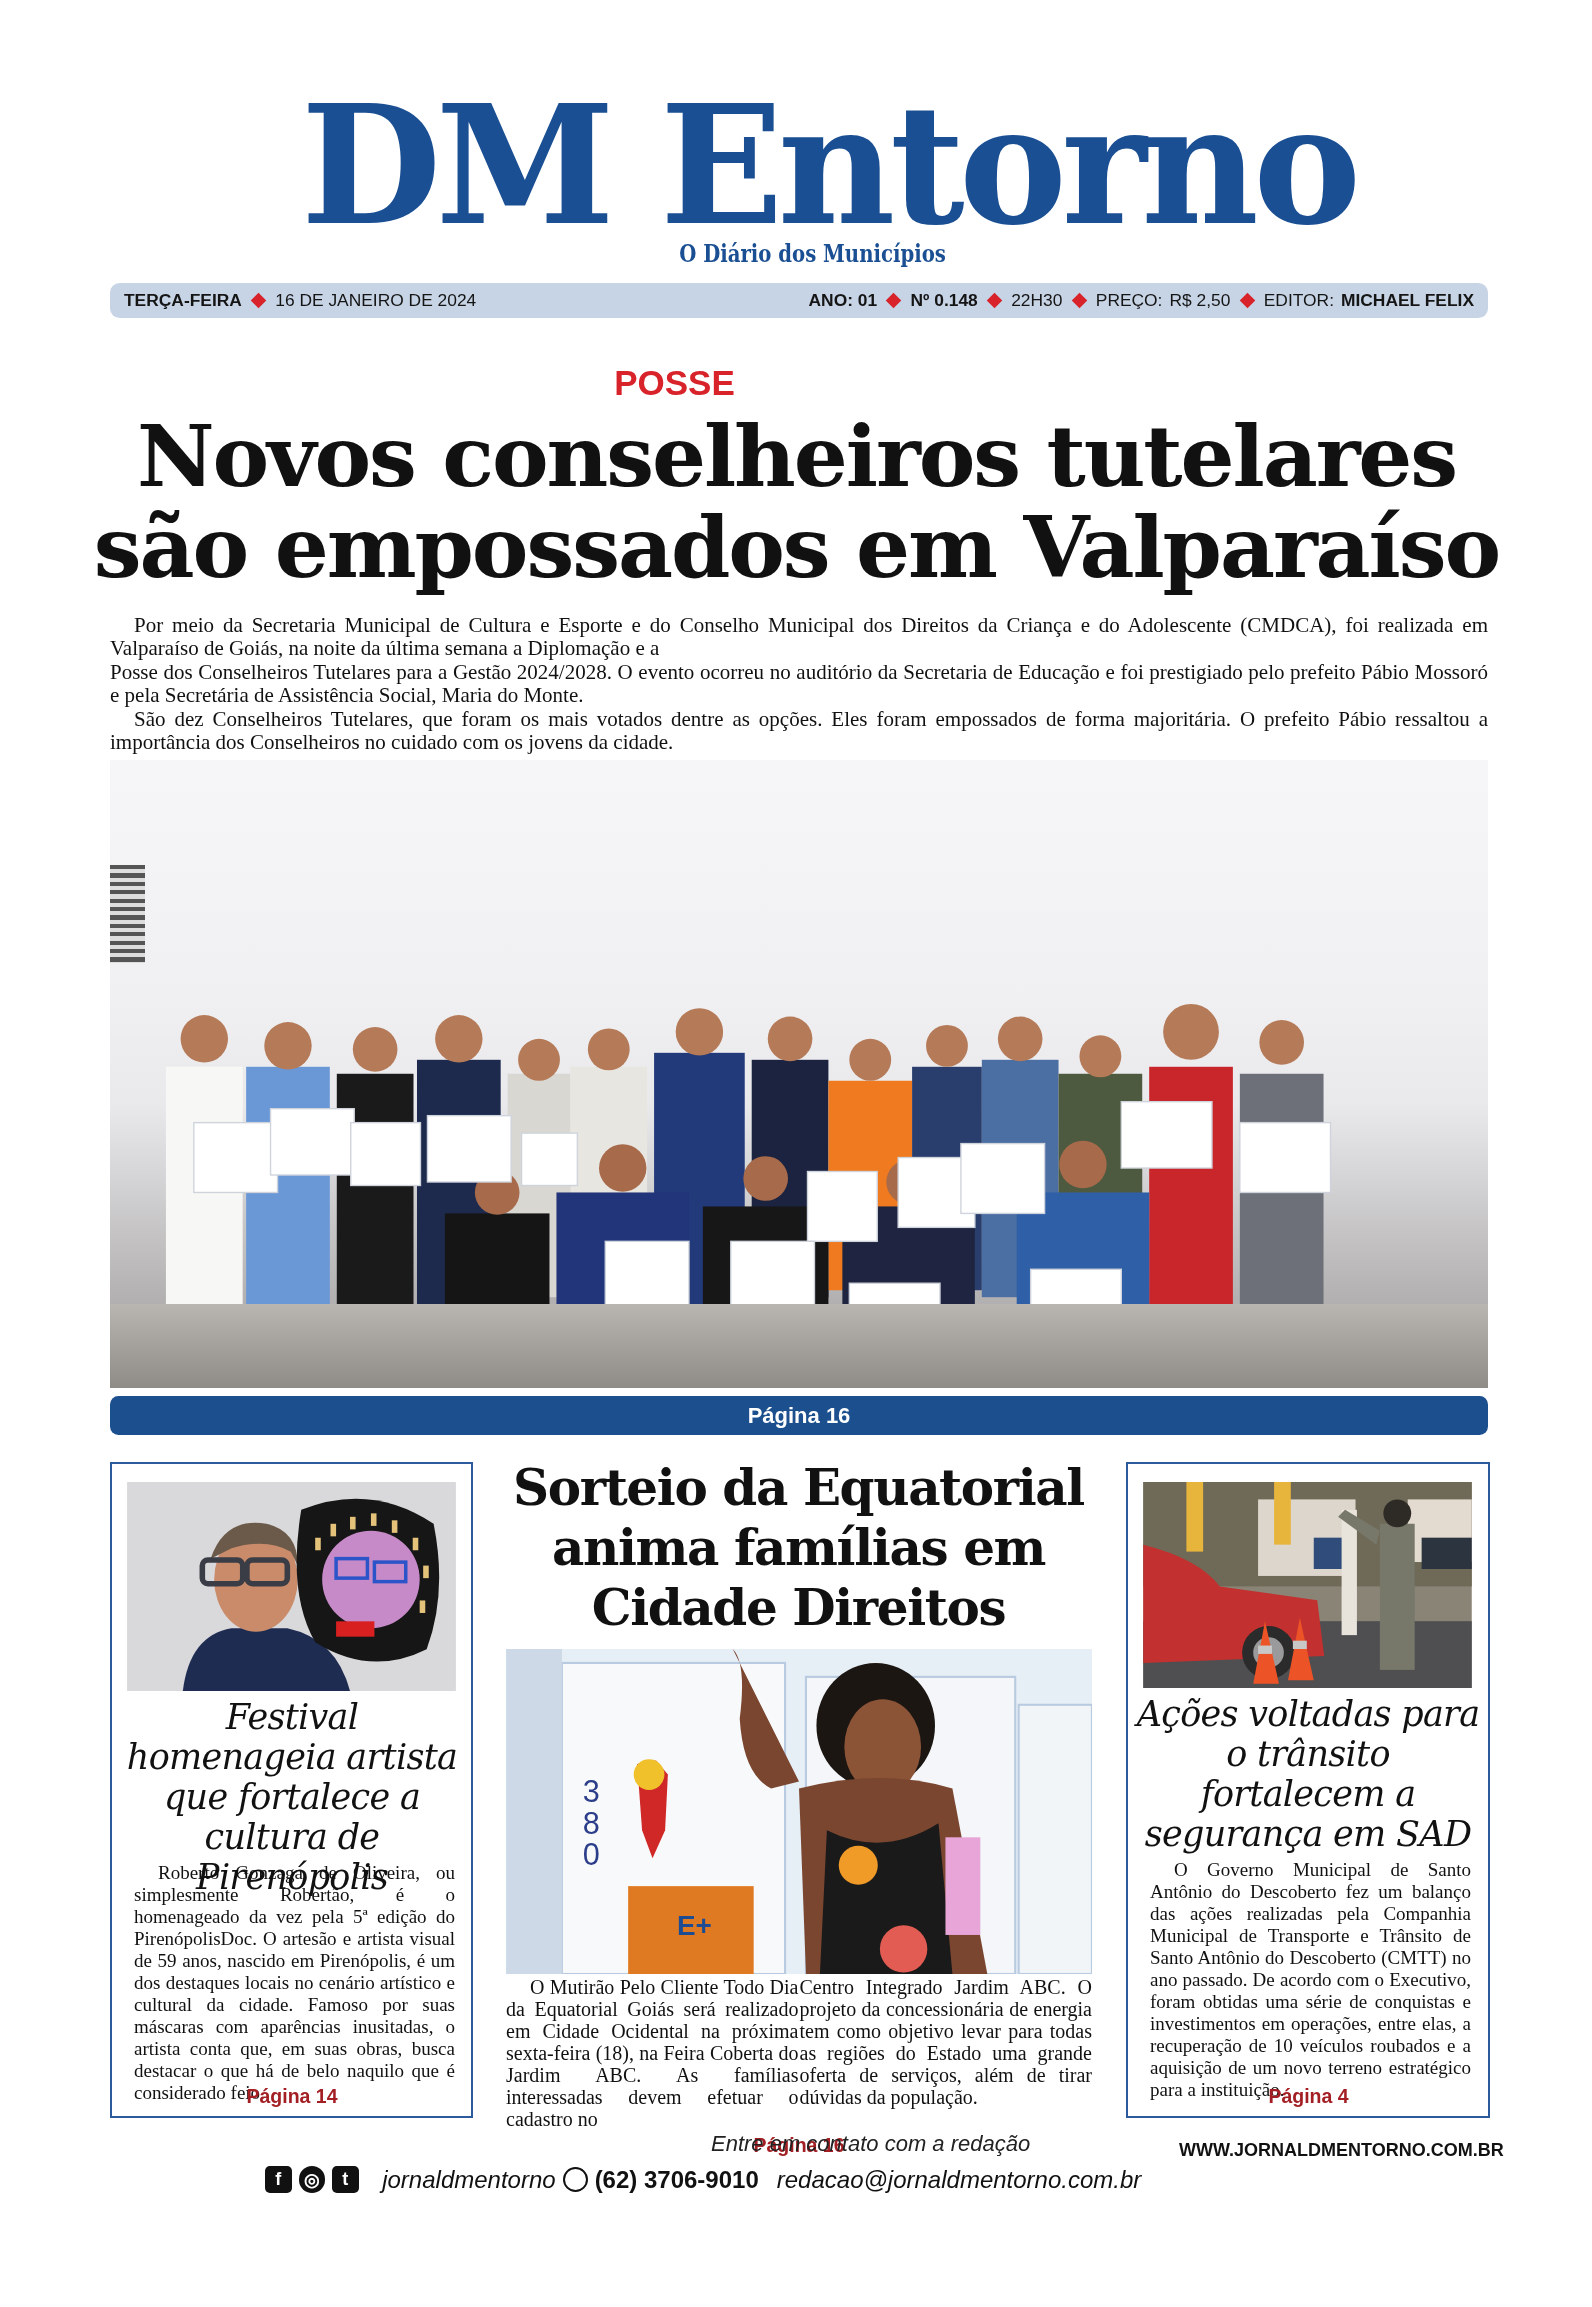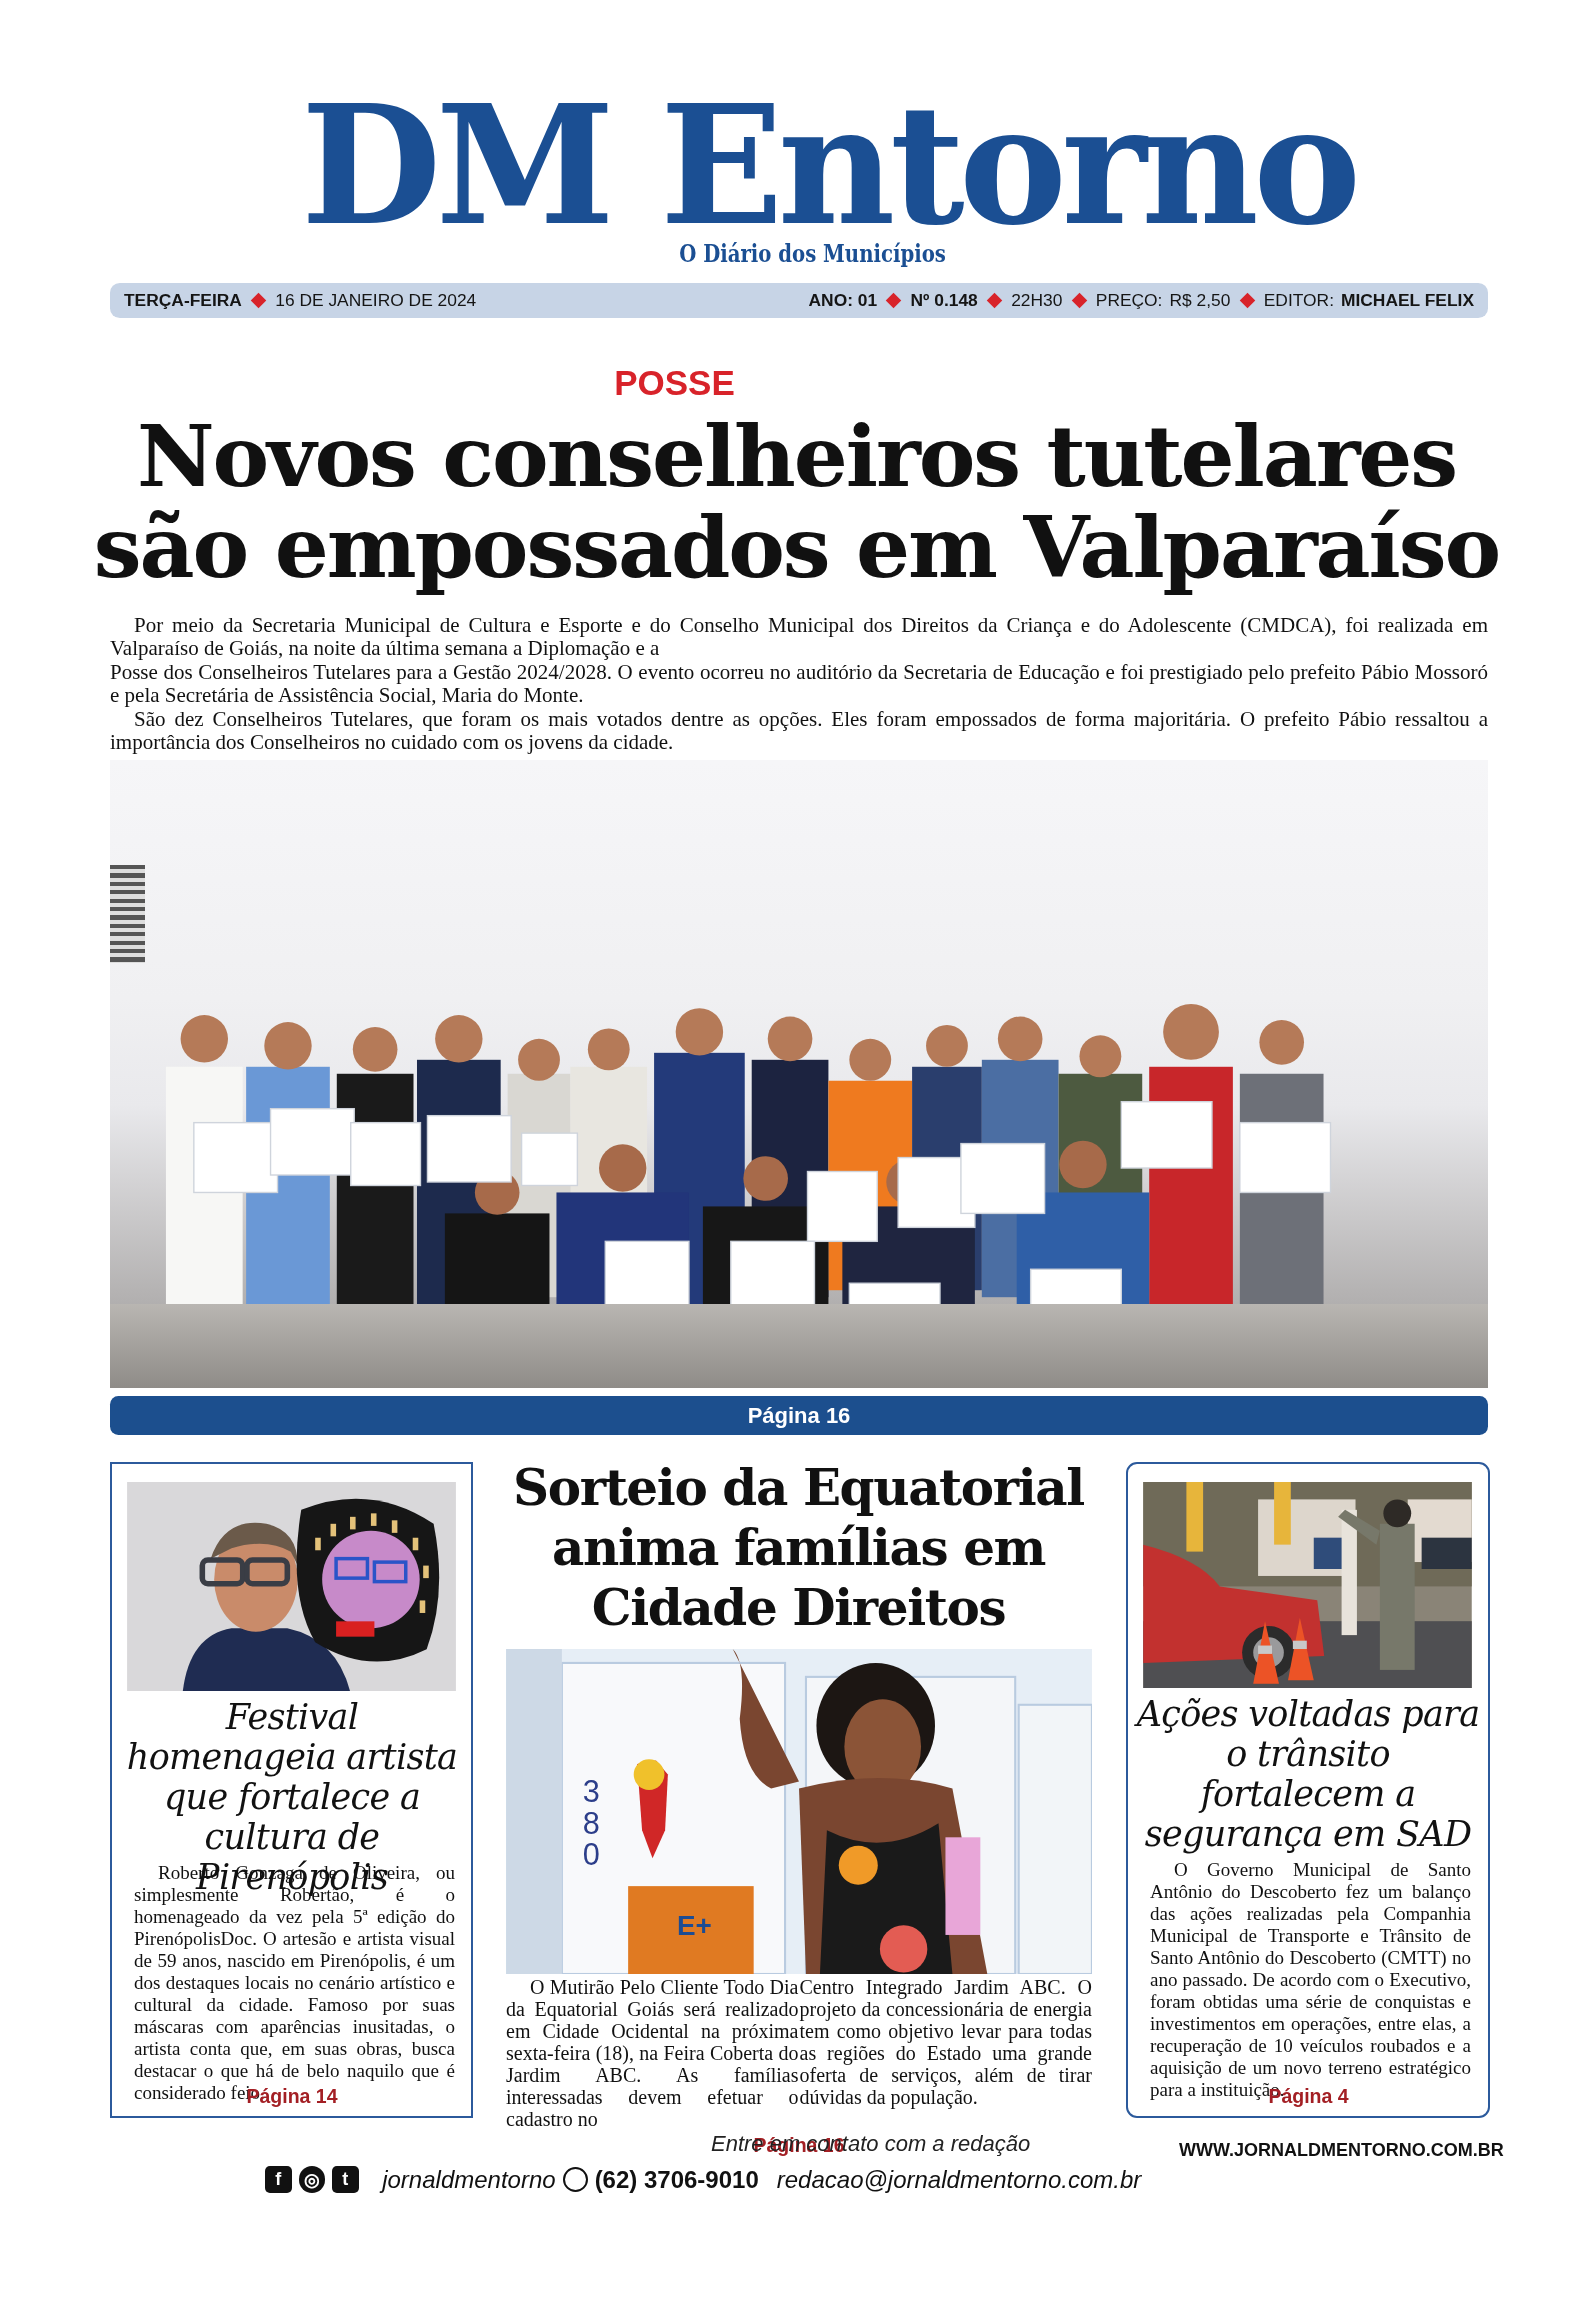--- a/index.html
+++ b/index.html
@@ -69,21 +69,21 @@
   .page-band {
     left: 110px; top: 1396px; width: 1378px; height: 39px;
     background: #1c4f8e; border-radius: 8.4px;
     color: #fff; text-align: center; font-family: "Liberation Sans", sans-serif;
     font-weight: bold; font-size: 22px; line-height: 39px;
   }
 
   
   .side-box { border: 2.1px solid #2c5a9c; background: #fff; }
   .box-left { left: 110px; top: 1462px; width: 363px; height: 656px; }
-  .box-right { left: 1126px; top: 1462px; width: 364px; height: 656px; border-radius: 11px; }
+  .box-right { left: 1126px; top: 1462px; width: 364px; height: 656px; }
   .side-photo { position: absolute; left: 15.3px; top: 18px; width: 329px; height: 209px; overflow: hidden; }
   .box-right .side-photo { left: 15.3px; top: 18px; width: 329px; height: 206px; }
   .side-title {
     position: absolute; left: 7px; width: 346px; text-align: center;
     font-family: "DejaVu Serif", serif; font-style: italic; font-size: 35px; line-height: 40px; color: #111;
     letter-spacing: -0.7px;
   }
   .side-body { position: absolute; left: 22px; width: 321px; font-size: 19px; line-height: 22px; }
   .page-ref {
     font-family: "Liberation Sans", sans-serif; font-weight: bold; font-size: 19.5px; color: #a31f24; text-align: center;

